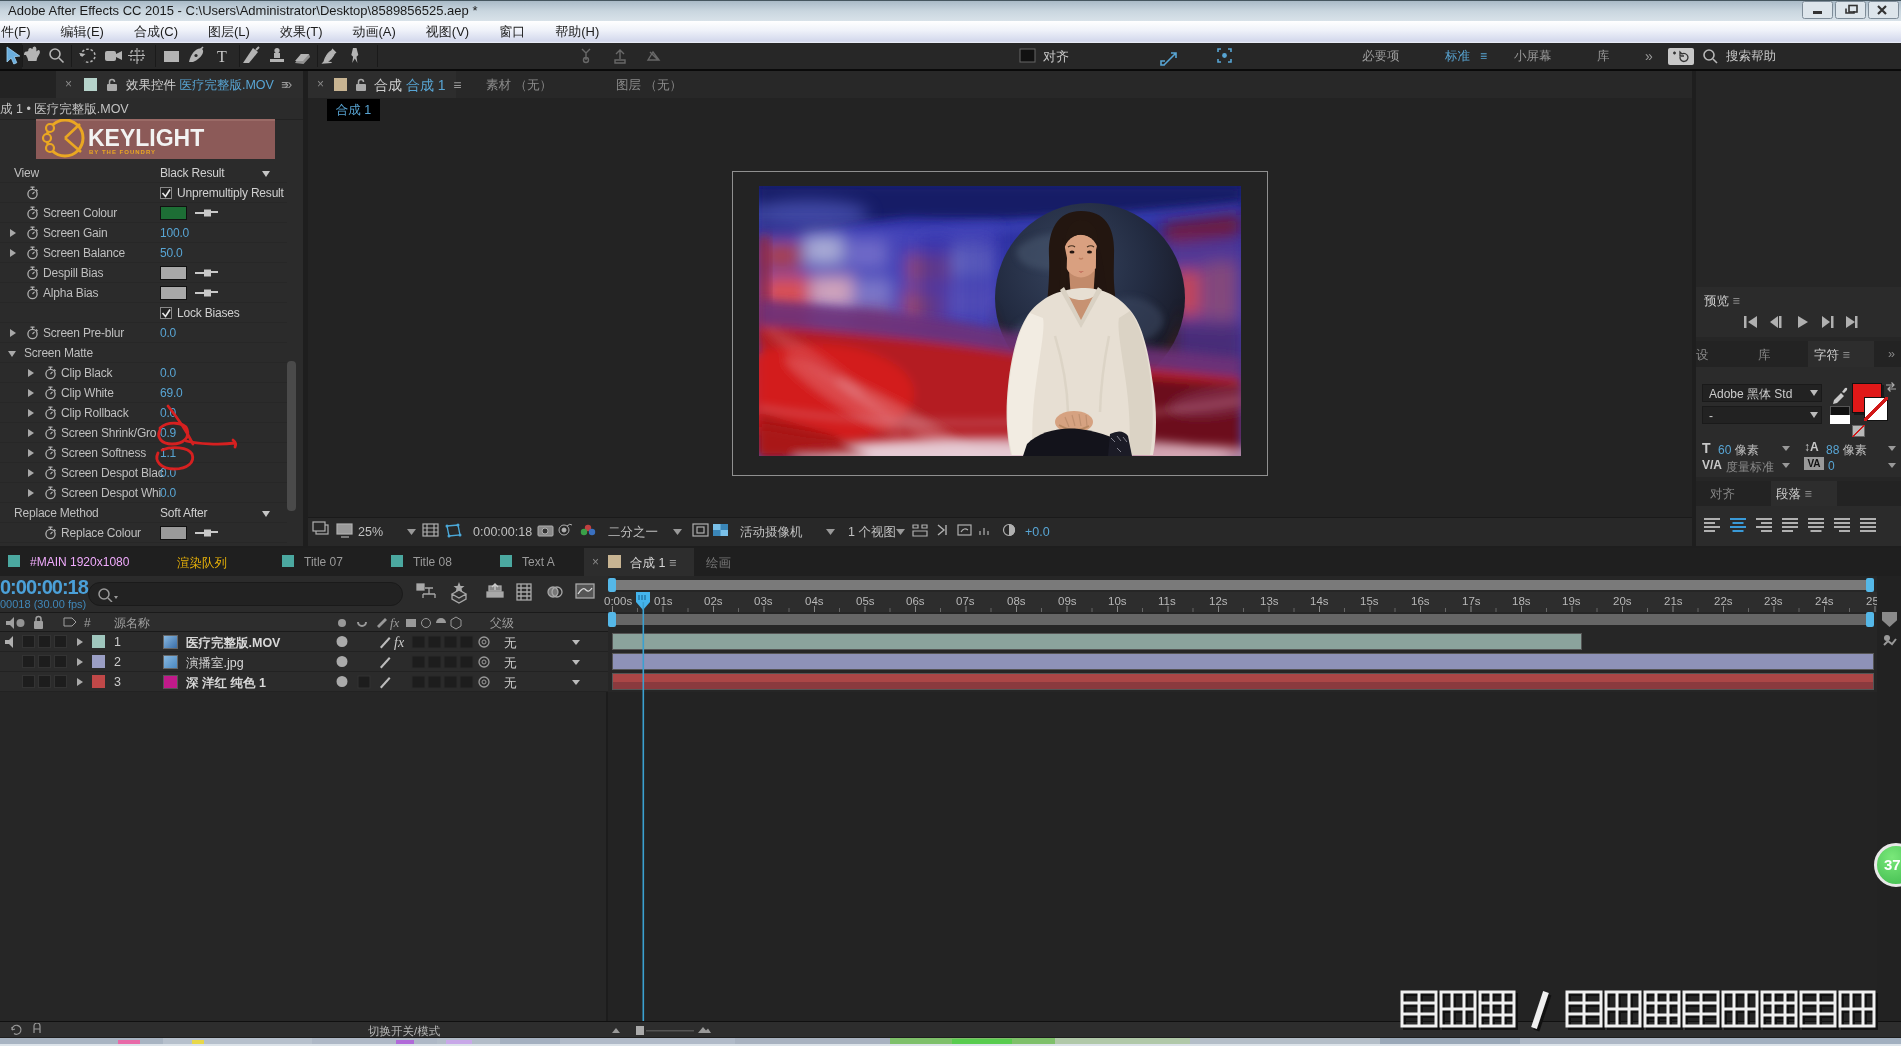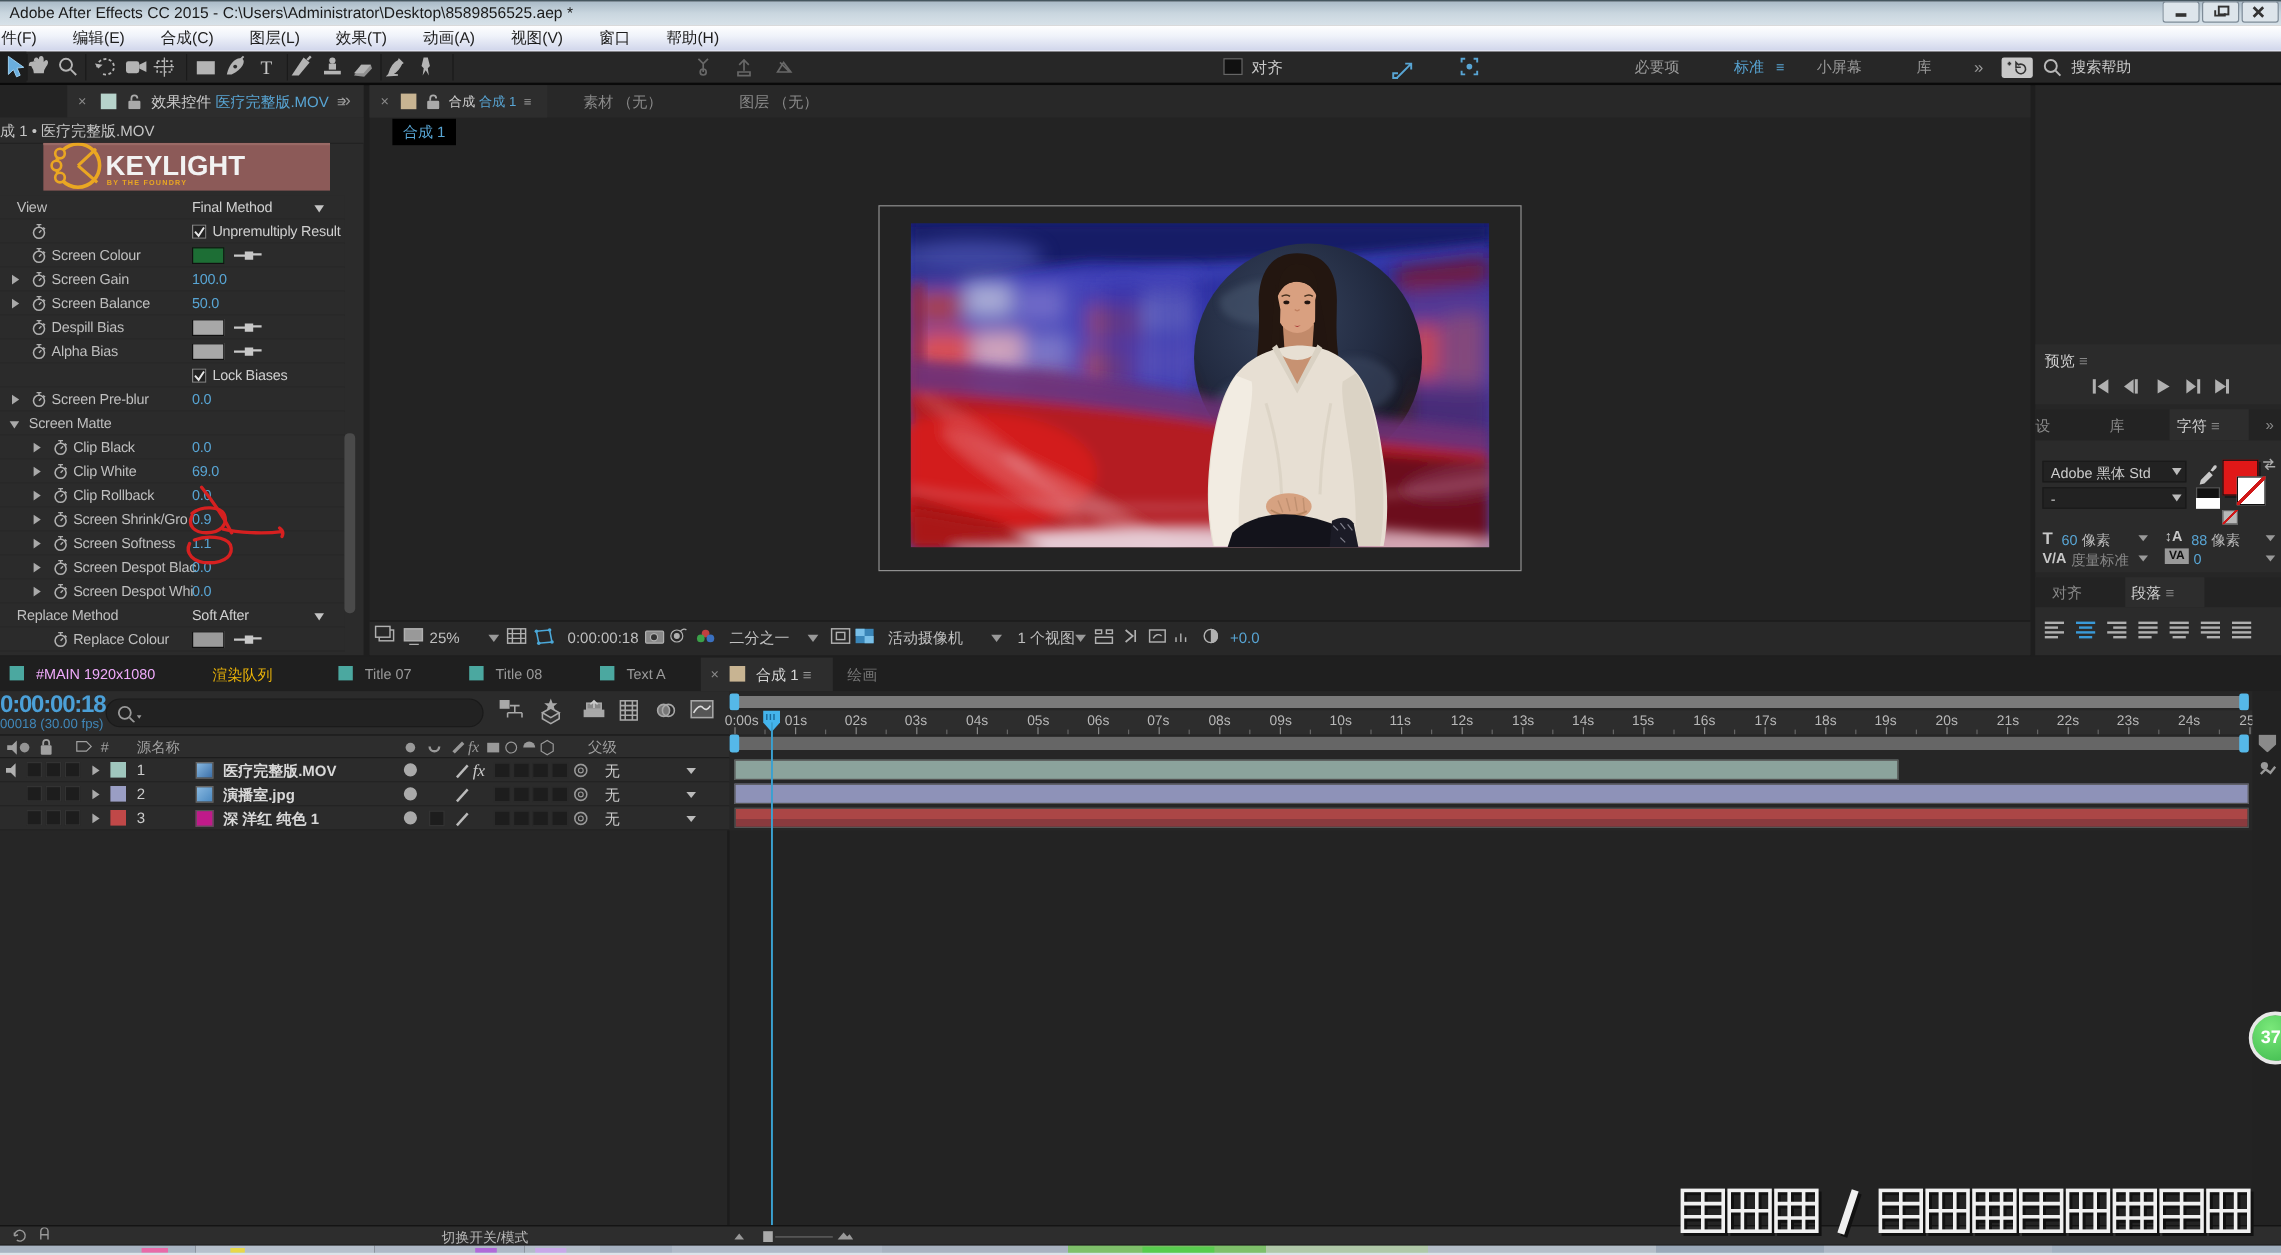--- a/index.html
+++ b/index.html
@@ -121,21 +121,21 @@
     <path d="M29 19 L44 5 M29 19 L45 33" stroke="#eaa722" stroke-width="2.6"></path>
     <circle cx="14" cy="9" r="4" fill="#8c5a58" stroke="#eaa722" stroke-width="2.2"></circle>
     <circle cx="11" cy="19" r="4" fill="#8c5a58" stroke="#eaa722" stroke-width="2.2"></circle>
     <circle cx="14" cy="29" r="4" fill="#8c5a58" stroke="#eaa722" stroke-width="2.2"></circle>
     <text x="52" y="27" font-family="Liberation Sans" font-size="23" font-weight="bold" fill="#f2f2f2">KEYLIGHT</text>
     <text x="53" y="35" font-family="Liberation Sans" font-size="6" font-weight="bold" fill="#eaa722" letter-spacing="1">BY THE FOUNDRY</text>
   </svg>
 
 <div class="row" style="top:92px">
       <div class="lbl" style="left:14px">View</div>
-      <div class="abs" style="left:160px;color:#d0d0d0">Final Method</div>
+      <div class="abs" style="left:160px;color:#d0d0d0">Black Result</div>
       <div class="ddt" style="left:262px"></div>
     </div>
 <div class="row" style="top:112px">
       <svg class="abs" style="left:26px;top:3px" width="13" height="14" viewBox="0 0 13 14">
         <circle cx="6.5" cy="8" r="4.6" fill="none" stroke="#b0b0b0" stroke-width="1.3"></circle>
         <path d="M4.5 1.2 h4 M6.5 1.2 v2 M10 3.5 l1.5 1.5 M6.5 8 l2-2.2" stroke="#b0b0b0" stroke-width="1.2" fill="none"></path>
       </svg>
       <svg class="abs" style="left:160px;top:4px" width="12" height="12">
         <rect x="0.5" y="0.5" width="11" height="11" fill="#222" stroke="#888"></rect>
         <path d="M2.5 6 l3 3.5 l4.5 -7" stroke="#e8e8e8" stroke-width="1.6" fill="none"></path>
@@ -306,21 +306,21 @@
 
 <div class="abs" style="left:308px;top:71px;width:1384px;height:475px;background:#232323">
   <div class="abs" style="left:0;top:0;width:1384px;height:27px;background:#282828">
     <div class="abs" style="left:0;top:0;width:148px;height:27px;background:#2d2d2d"></div>
     <div class="abs" style="left:9px;top:6px;color:#8a8a8a;font-size:12px">×</div>
     <div class="abs" style="left:26px;top:7px;width:13px;height:13px;background:#c8b492"></div>
     <svg class="abs" style="left:47px;top:7px" width="12" height="13">
         <rect x="1" y="6" width="10" height="7" rx="1" fill="#aaa"></rect>
         <path d="M3.5 6 v-2 a2.5 2.5 0 0 1 5 0" fill="none" stroke="#aaa" stroke-width="1.5"></path>
       </svg>
-    <div class="abs" style="left:66px;top:6px;color:#cfcfcf;font-size:11px">合成 <span class="blue">合成 1</span> &nbsp;<span style="color:#9a9a9a">≡</span></div>
+    <div class="abs" style="left:66px;top:6px;color:#cfcfcf;font-size:14px">合成 <span class="blue">合成 1</span> &nbsp;<span style="color:#9a9a9a">≡</span></div>
     <div class="abs" style="left:178px;top:6px;color:#8a8a8a;font-size:12.5px">素材 （无）</div>
     <div class="abs" style="left:308px;top:6px;color:#8a8a8a;font-size:12.5px">图层 （无）</div>
   </div>
   <div class="abs" style="left:19px;top:28px;width:53px;height:22px;background:#000;color:#58a5d4;font-size:12.5px;text-align:center;line-height:22px">合成 1</div>
   <div class="abs" style="left:424px;top:100px;width:536px;height:305px;border:1px solid #909090"></div>
   <svg class="abs" style="left:451px;top:115px" width="482" height="270" viewBox="0 0 482 270">
 
 <defs>
 <linearGradient id="bgblue" x1="0" y1="0" x2="0" y2="1">
  <stop offset="0" stop-color="#181c74"></stop>
@@ -687,21 +687,21 @@
       <div class="abs" style="left:572px;top:8px;width:0;height:0;border-top:5px solid #bbb;border-left:4px solid transparent;border-right:4px solid transparent"></div>
     </div>
 <div class="abs" style="left:0;top:104px;width:608px;height:20px;background:#2b2b2b;border-bottom:1px solid #222">
       <div class="abs" style="left:22px;top:3px;width:13px;height:13px;background:#1d1d1d;border:1px solid #333"></div>
       <div class="abs" style="left:38px;top:3px;width:13px;height:13px;background:#1d1d1d;border:1px solid #333"></div>
       <div class="abs" style="left:54px;top:3px;width:13px;height:13px;background:#1d1d1d;border:1px solid #333"></div>
       <div class="abs" style="left:77px;top:6px;width:0;height:0;border-left:6px solid #aaa;border-top:4px solid transparent;border-bottom:4px solid transparent"></div>
       <div class="abs" style="left:92px;top:3px;width:13px;height:13px;background:#9a9ec4"></div>
       <div class="abs" style="left:114px;top:3px;color:#ccc;font-size:12.5px">2</div>
       <div class="abs" style="left:163px;top:3px;width:15px;height:14px;background:linear-gradient(135deg,#88b8e0,#4a88c0);border:1px solid #666"></div>
-      <div class="abs" style="left:186px;top:3px;color:#d8d8d8;font-size:12.5px;font-weight:bold">演播室.jpg</div>
+      <div class="abs" style="left:186px;top:3px;color:#d8d8d8;font-size:12.5px;font-weight:normal">演播室.jpg</div>
       <svg class="abs" style="left:336px;top:2px" width="140" height="16" viewBox="0 0 140 16">
         <path d="M6 2 a5 5 0 1 1 0 11 a5 5 0 1 1 0 -11" fill="#aaa"></path>
         <path d="M44 13 l9 -10 l1.5 1.5 l-9 10 z" fill="#bbb"></path>
         <rect x="76" y="2" width="13" height="12" fill="#1d1d1d" stroke="#2a2a2a"></rect>
         <rect x="92" y="2" width="13" height="12" fill="#1d1d1d" stroke="#2a2a2a"></rect>
         <rect x="108" y="2" width="13" height="12" fill="#1d1d1d" stroke="#2a2a2a"></rect>
         <rect x="124" y="2" width="13" height="12" fill="#1d1d1d" stroke="#2a2a2a"></rect>
       </svg>
       <svg class="abs" style="left:478px;top:4px" width="14" height="13">
         <circle cx="6" cy="6" r="5" fill="none" stroke="#999" stroke-width="1.3"></circle>

